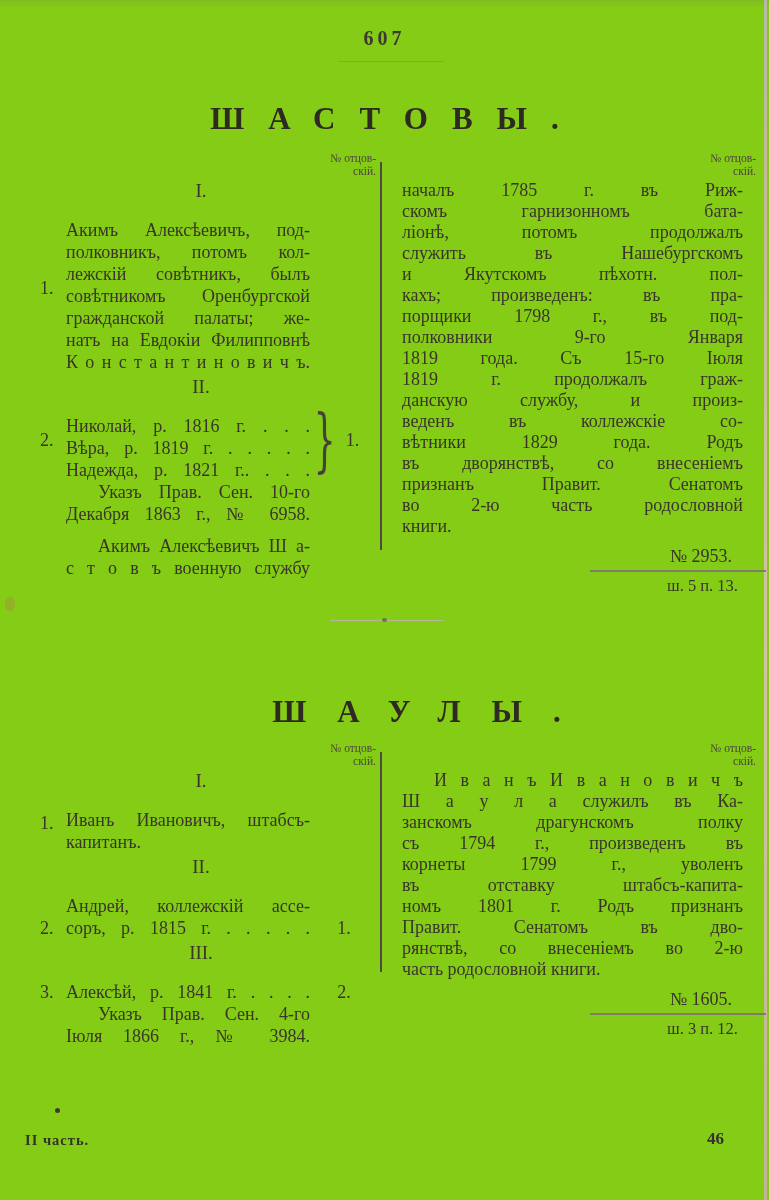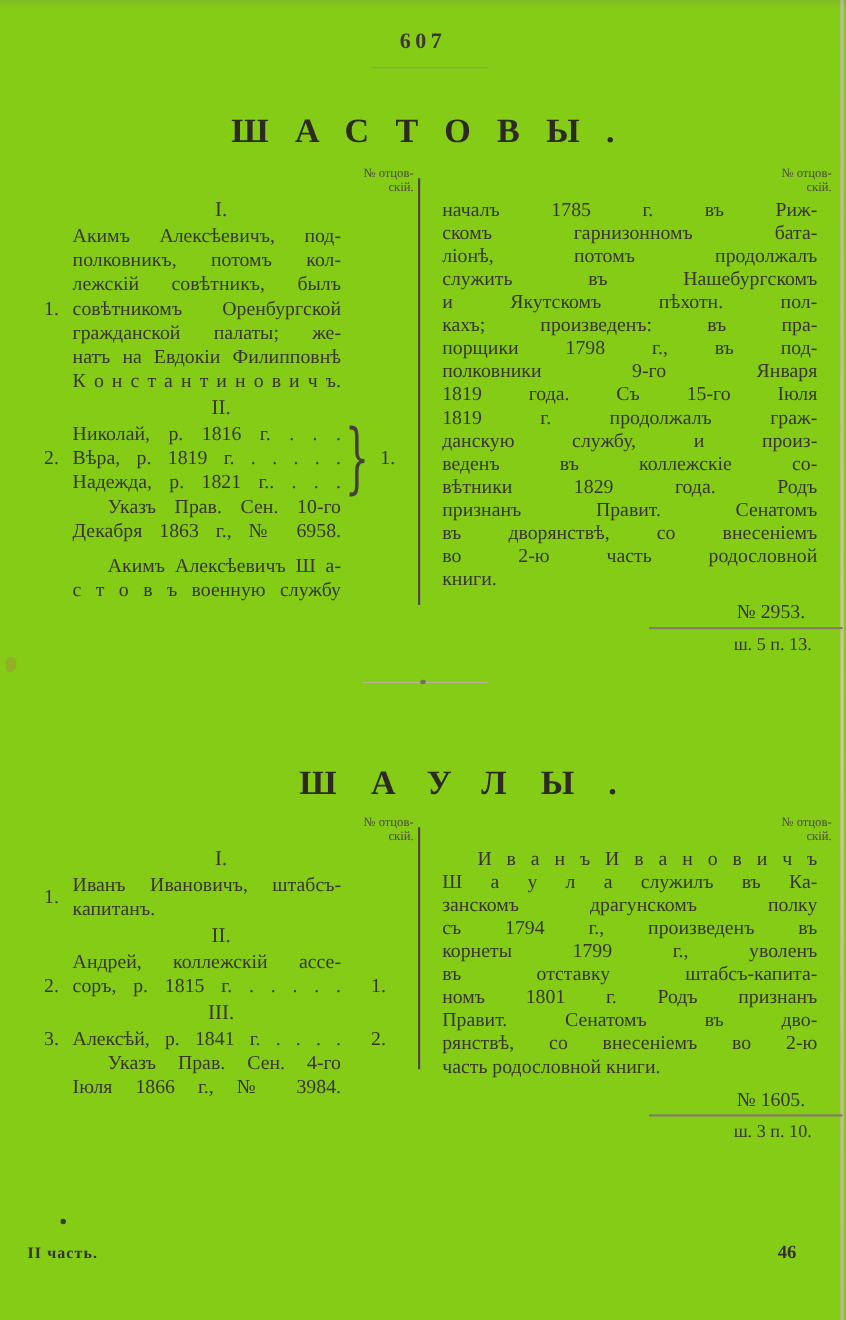--- a/index.html
+++ b/index.html
@@ -30,21 +30,21 @@
   .col { position:absolute; font-size:18px; line-height:22px; }
   .colhead { font-size:11.5px; line-height:12.5px; text-align:right;
     color:#4c473b; margin-bottom:3px; padding-right:2px; }
 
   .roman { width:270px; margin-left:26px; text-align:center; font-size:19px;
     margin-top:3px; margin-bottom:1px; }
 
   .entry { display:flex; align-items:center; }
   .entry.bottom { align-items:flex-end; }
   .entry .num { width:26px; flex:none; }
-  .entry .body { width:244px; flex:none; }
+  .entry .body { width:244px; flex:none;margin-top:16px; }
   .entry .fnum { flex:1; text-align:center; font-size:18px; }
   .entry.bottom .fnum { padding-bottom:0px; }
   .brace { flex:none; width:18px; font-size:70px; line-height:64px;
     transform:scaleX(.5); transform-origin:center; color:#45403a;
     font-family:"DejaVu Serif",serif; margin-left:-1px; }
 
   .lines .tline { text-align:justify; text-align-last:justify; }
   .lines.jlast .tline.last { text-align-last:left; }
   .lines.ifirst .tline:first-child { text-indent:32px; }
 
@@ -138,22 +138,22 @@
         <div class="tline">служить въ Нашебургскомъ</div>
         <div class="tline">и Якутскомъ пѣхотн. пол-</div>
         <div class="tline">кахъ; произведенъ: въ пра-</div>
         <div class="tline">порщики 1798 г., въ под-</div>
         <div class="tline">полковники 9-го Января</div>
         <div class="tline">1819 года. Съ 15-го Іюля</div>
         <div class="tline">1819 г. продолжалъ граж-</div>
         <div class="tline">данскую службу, и произ-</div>
         <div class="tline">веденъ въ коллежскіе со-</div>
         <div class="tline">вѣтники 1829 года. Родъ</div>
+        <div class="tline">въ дворянствѣ, со внесеніемъ</div>
         <div class="tline">признанъ Правит. Сенатомъ</div>
-        <div class="tline">въ дворянствѣ, со внесеніемъ</div>
         <div class="tline">во 2-ю часть родословной</div>
         <div class="tline last">книги.</div>
       </div>
     <div class="case">
       <div class="case-num">№ 2953.</div>
       <div class="case-rule"></div>
       <div class="case-ref">ш. 5 п. 13.</div>
     </div>
   </div>
 
@@ -213,20 +213,20 @@
         <div class="tline">корнеты 1799 г., уволенъ</div>
         <div class="tline">въ отставку штабсъ-капита-</div>
         <div class="tline">номъ 1801 г. Родъ признанъ</div>
         <div class="tline">Правит. Сенатомъ въ дво-</div>
         <div class="tline">рянствѣ, со внесеніемъ во 2-ю</div>
         <div class="tline last">часть родословной книги.</div>
       </div>
     <div class="case">
       <div class="case-num">№ 1605.</div>
       <div class="case-rule"></div>
-      <div class="case-ref">ш. 3 п. 10.</div>
+      <div class="case-ref">ш. 3 п. 12.</div>
     </div>
   </div>
 
   <div class="foot-dot"></div>
   <div class="foot-part">II часть.</div>
   <div class="foot-num">46</div>
 </div>
 
 </body></html>

